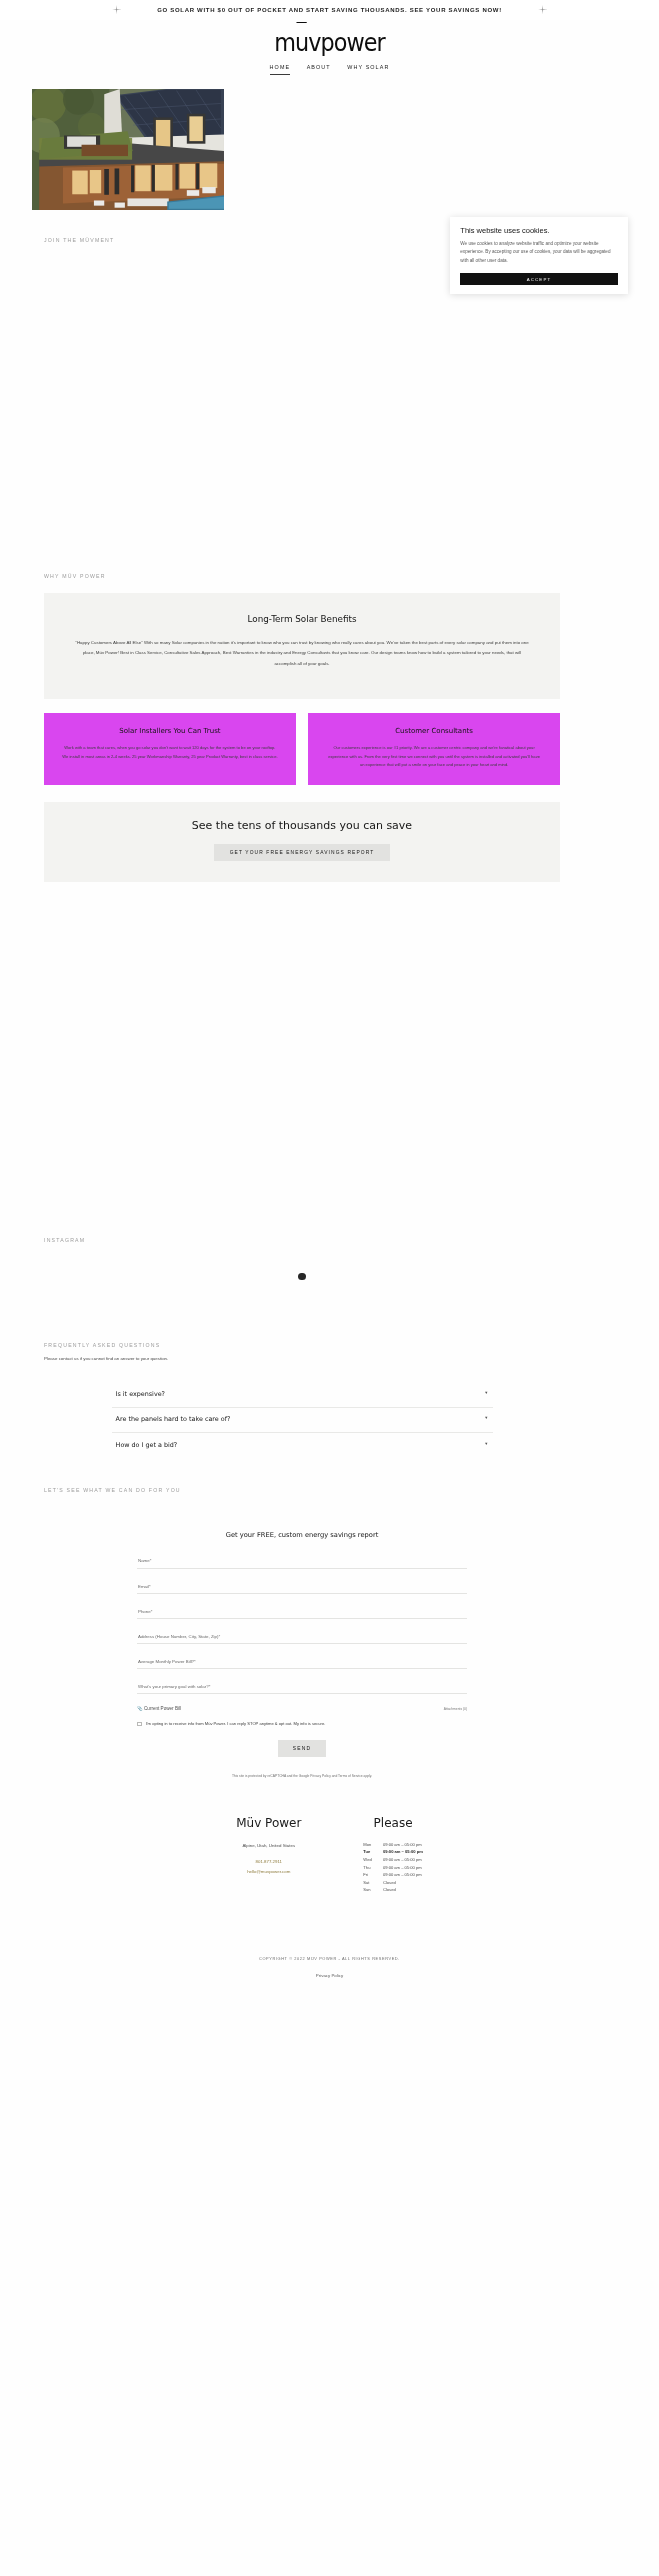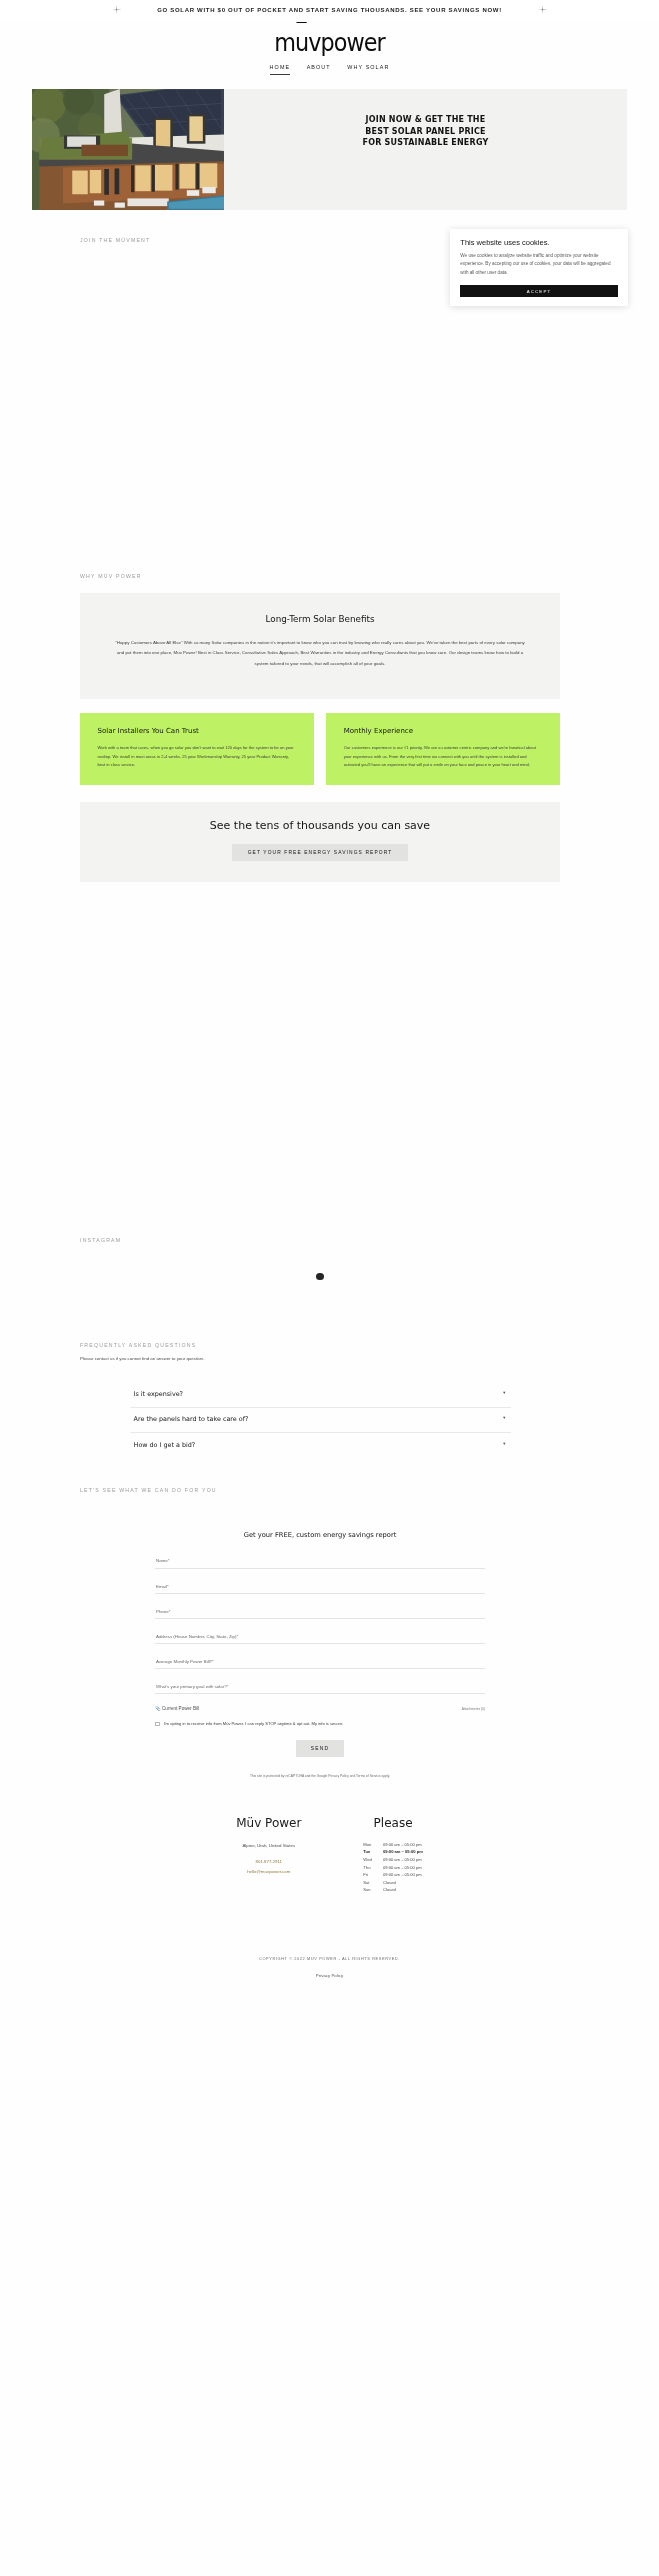--- a/index.html
+++ b/index.html
@@ -108,21 +108,21 @@
     font-size: 5.7px;
     color: #3a3a3a;
     text-align: center;
     line-height: 1.6;
   }
 
   
   .cookie {
     position: absolute;
     left: 450px;
-    top: 229px;
+    top: 217px;
     width: 178px;
     background: #ffffff;
     box-shadow: 0 1px 7.2px rgba(0,0,0,.14);
     padding: 9.3px 10.3px 8.2px 10.3px;
     z-index: 40;
   }
   .cookie-title {
     font-size: 7.5px;
     color: #151515;
     margin-bottom: 4.6px;
@@ -148,21 +148,21 @@
 
   
   .eyebrow {
     font-size: 5.2px;
     letter-spacing: 1.2px;
     color: #9c9c9c;
     padding-left: 44px;
   }
 
   
-  .sec { width: 604px; padding-left: 36px; }
+  .sec { width: 604px; }
 
   
   .panel {
     margin: 13.4px 44px 0 44px;
     background: #f3f3f1;
     padding: 21.6px 31px 29px 31px;
     text-align: center;
   }
   .panel-title {
     font-size: 8.8px;
@@ -178,23 +178,23 @@
   }
 
   
   .cards {
     display: flex;
     gap: 12.4px;
     margin: 14.4px 44px 0 44px;
   }
   .card {
     flex: 1;
-    background: #bef264;
+    background: #d946ef;
     padding: 13.4px 17.5px 15.5px 17.5px;
-    text-align: left;
+    text-align: center;
   }
   .card-title {
     font-size: 7px;
     color: #141414;
     font-weight: 400;
     font-family: "DejaVu Sans", sans-serif;
   }
   .card-body {
     margin-top: 9.3px;
     font-size: 4.1px;
@@ -441,28 +441,20 @@
       <polygon points="265,220 372,209 372,232 265,232" fill="#4f9cbd"></polygon>
       <g fill="#f4f4f2">
         <rect x="120" y="216" width="20" height="10"></rect>
         <rect x="160" y="220" width="20" height="10"></rect>
         <rect x="330" y="190" width="26" height="12"></rect>
         <rect x="300" y="196" width="24" height="11"></rect>
       </g>
       <rect x="0" y="0" width="372" height="235" fill="#000" opacity=".04"></rect>
     </svg>
   </div>
-  <div class="hero-right">
-    <div class="hero-title">
-      <div>JOIN NOW &amp; GET THE THE</div>
-      <div>BEST SOLAR PANEL PRICE</div>
-      <div>FOR SUSTAINABLE ENERGY</div>
-    </div>
-    <div class="hero-sub"></div>
-  </div>
 </div>
 
 <div class="cookie">
   <div class="cookie-title">This website uses cookies.</div>
   <div class="cookie-body">We use cookies to analyze website traffic and optimize your website experience. By accepting our use of cookies, your data will be aggregated with all other user data.</div>
   <button class="cookie-accept">ACCEPT</button>
 </div>
 
 <div class="sec" style="margin-top:27px;">
   <div class="eyebrow">JOIN THE MÜVMENT</div>
@@ -476,21 +468,21 @@
     <div class="panel-title">Long-Term Solar Benefits</div>
     <div class="panel-body">"Happy Customers Above All Else" With so many Solar companies in the nation it's important to know who you can trust by knowing who really cares about you. We've taken the best parts of every solar company and put them into one place, Müv Power! Best in Class Service, Consultative Sales Approach, Best Warranties in the industry and Energy Consultants that you know care. Our design teams know how to build a system tailored to your needs, that will accomplish all of your goals.</div>
   </div>
 
   <div class="cards">
     <div class="card">
       <div class="card-title">Solar Installers You Can Trust</div>
       <div class="card-body">Work with a team that cares, when you go solar you don't want to wait 120 days for the system to be on your rooftop. We install in most areas in 2-4 weeks. 25 year Workmanship Warranty, 25 year Product Warranty, best in class service.</div>
     </div>
     <div class="card">
-      <div class="card-title">Monthly Experience</div>
+      <div class="card-title">Customer Consultants</div>
       <div class="card-body">Our customers experience is our #1 priority. We are a customer centric company and we're fanatical about your experience with us. From the very first time we connect with you until the system is installed and activated you'll have an experience that will put a smile on your face and peace in your heart and mind.</div>
     </div>
   </div>
 
   <div class="cta">
     <div class="cta-title">See the tens of thousands you can save</div>
     <button class="cta-btn">GET YOUR FREE ENERGY SAVINGS REPORT</button>
   </div>
 </div>
 

